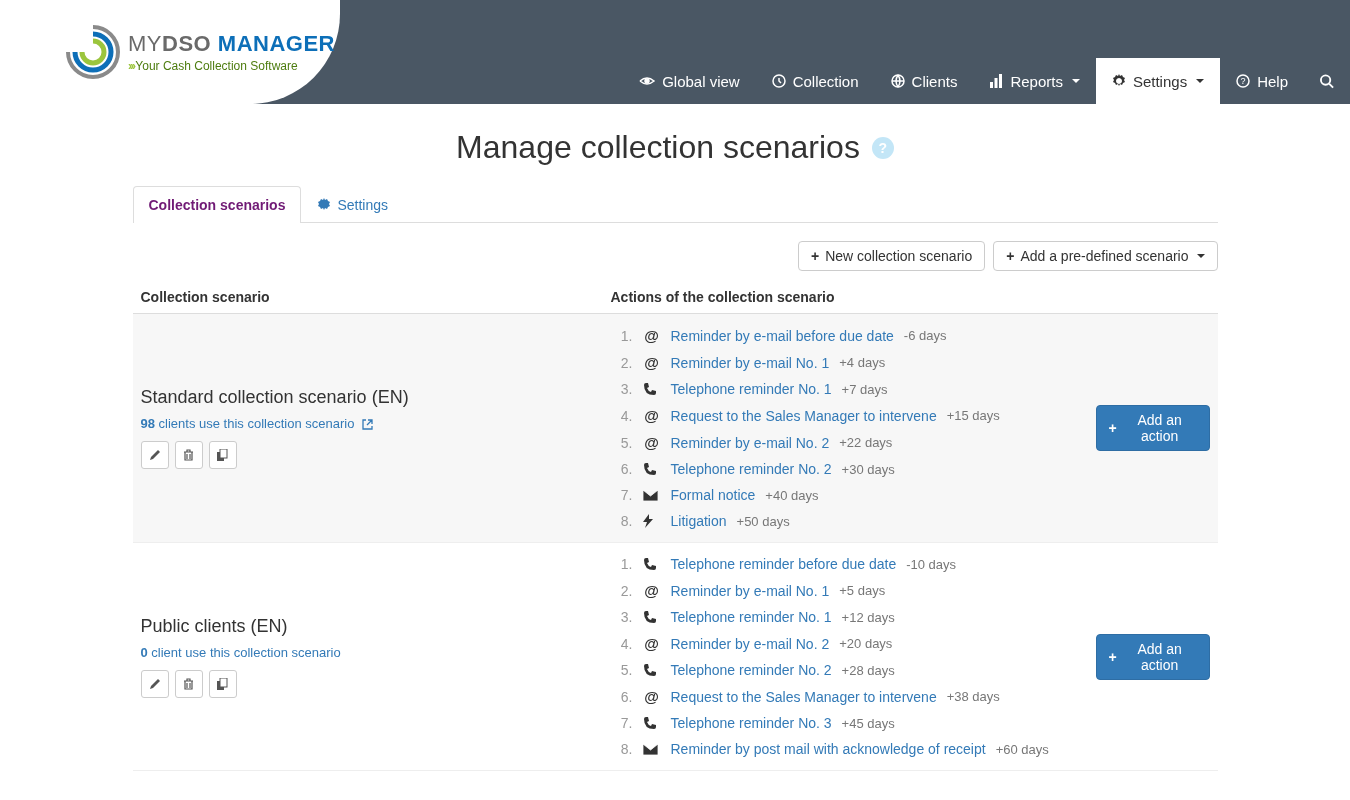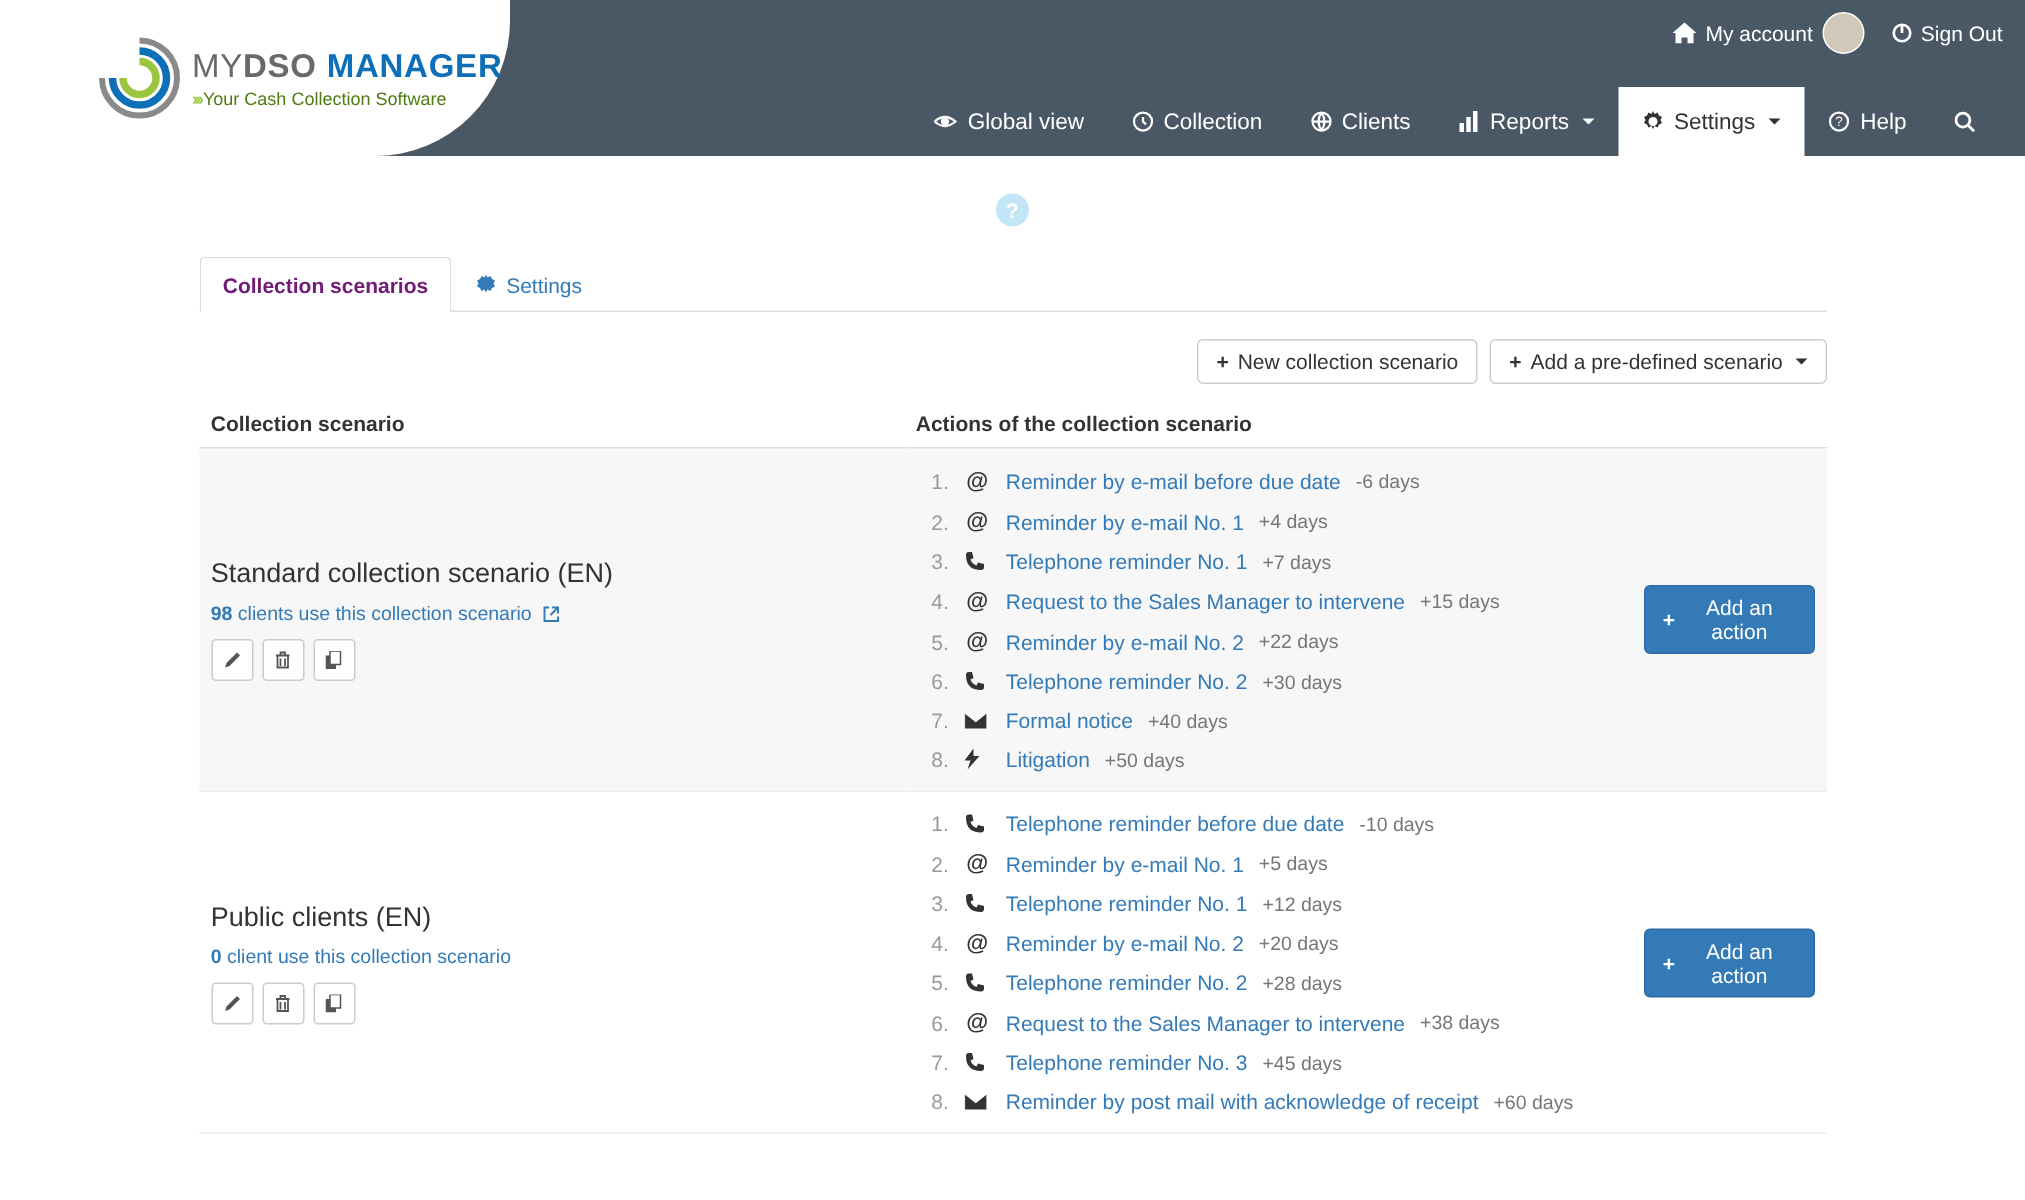--- a/index.html
+++ b/index.html
@@ -15,21 +15,21 @@
 .logo-my { color: #6a6a6a; font-weight: 400; }
 .logo-dso { color: #6a6a6a; font-weight: 700; }
 .logo-mgr { color: #0d6fb8; font-weight: 700; }
 .logo-tagline { color: #4d7c0f; font-size: 12px; margin-top: 2px; }
 .logo-tagline::before { content: "››› "; color: #9bc53d; letter-spacing: -2px; font-weight: bold; }
 
 .top-right { position: absolute; right: 15px; top: 8px; display: flex; align-items: center; gap: 18px; color: #fff; }
 .top-right .link { display: flex; align-items: center; gap: 6px; cursor: pointer; font-size: 14px; }
 .avatar { width: 28px; height: 28px; border-radius: 50%; background: #d0c8b8; border: 1px solid #fff; display: inline-block; }
 
-.nav { position: absolute; right: 17px; bottom: 0; display: flex; align-items: stretch; height: 46px; }
+.nav { position: absolute; right: 0; bottom: 0; display: flex; align-items: stretch; height: 46px; }
 .nav-item { color: #fff; display: flex; align-items: center; gap: 7px; padding: 0 16px; cursor: pointer; font-size: 15px; }
 .nav-item.active { background: #fff; color: #333; }
 .nav-search { width: 46px; justify-content: center; }
 .caret { display: inline-block; width: 0; height: 0; border-left: 4px solid transparent; border-right: 4px solid transparent; border-top: 4px solid currentColor; margin-left: 2px; }
 
 
 .page-title { text-align: center; margin: 25px 0 20px; font-size: 32px; color: #333; font-weight: 500; display: flex; justify-content: center; align-items: center; gap: 12px; }
 .help-bubble { width: 22px; height: 22px; border-radius: 50%; background: #c3e6f7; display: inline-flex; align-items: center; justify-content: center; color: #fff; font-size: 14px; font-weight: bold; }
 
 .container { max-width: 1115px; margin: 0 auto; padding: 0 15px; }
@@ -75,36 +75,20 @@
       <path d="M34 35 A11 11 0 1 0 45 24" fill="none" stroke="#9bc53d" stroke-width="5"></path>
     </svg>
     <div class="logo-text-block">
       <div class="logo-text">
         <span class="logo-my">MY</span><span class="logo-dso">DSO</span> <span class="logo-mgr">MANAGER</span>
       </div>
       <div class="logo-tagline">Your Cash Collection Software</div>
     </div>
   </div>
 
-  <div class="top-right">
-    <div class="link">
-      <svg width="16" height="14" viewBox="0 0 16 14" fill="currentColor">
-          <path d="M8 0 L0 7 h2 v7 h4 v-4 h4 v4 h4 v-7 h2 z"></path>
-        </svg>
-      <span>My account</span>
-      <span class="avatar"></span>
-    </div>
-    <div class="link">
-      <svg width="14" height="14" viewBox="0 0 14 14" fill="none" stroke="currentColor" stroke-width="1.8">
-          <circle cx="7" cy="7" r="5.5"></circle>
-          <line x1="7" y1="1" x2="7" y2="7"></line>
-        </svg>
-      <span>Sign Out</span>
-    </div>
-  </div>
 
   <div class="nav">
     <div class="nav-item">
       <svg width="16" height="12" viewBox="0 0 16 12" fill="none" stroke="currentColor" stroke-width="1.5">
           <path d="M1 6 Q8 0 15 6 Q8 12 1 6"></path>
           <circle cx="8" cy="6" r="2" fill="currentColor"></circle>
         </svg>
       <span>Global view</span>
     </div>
     <div class="nav-item">
@@ -147,20 +131,21 @@
     <div class="nav-item nav-search">
       <svg width="15" height="15" viewBox="0 0 15 15" fill="none" stroke="currentColor" stroke-width="2">
           <circle cx="6" cy="6" r="5"></circle>
           <line x1="10" y1="10" x2="14" y2="14"></line>
         </svg>
     </div>
   </div>
 </div>
 
 <h1 class="page-title">
+  <span>Manage collection scenarios</span>
   <span class="help-bubble">?</span>
 </h1>
 
 <div class="container">
   <div class="tabs">
     <div class="tab active">
       <span>Collection scenarios</span>
     </div>
     <div class="tab">
       <svg width="14" height="14" viewBox="0 0 14 14" fill="currentColor">

